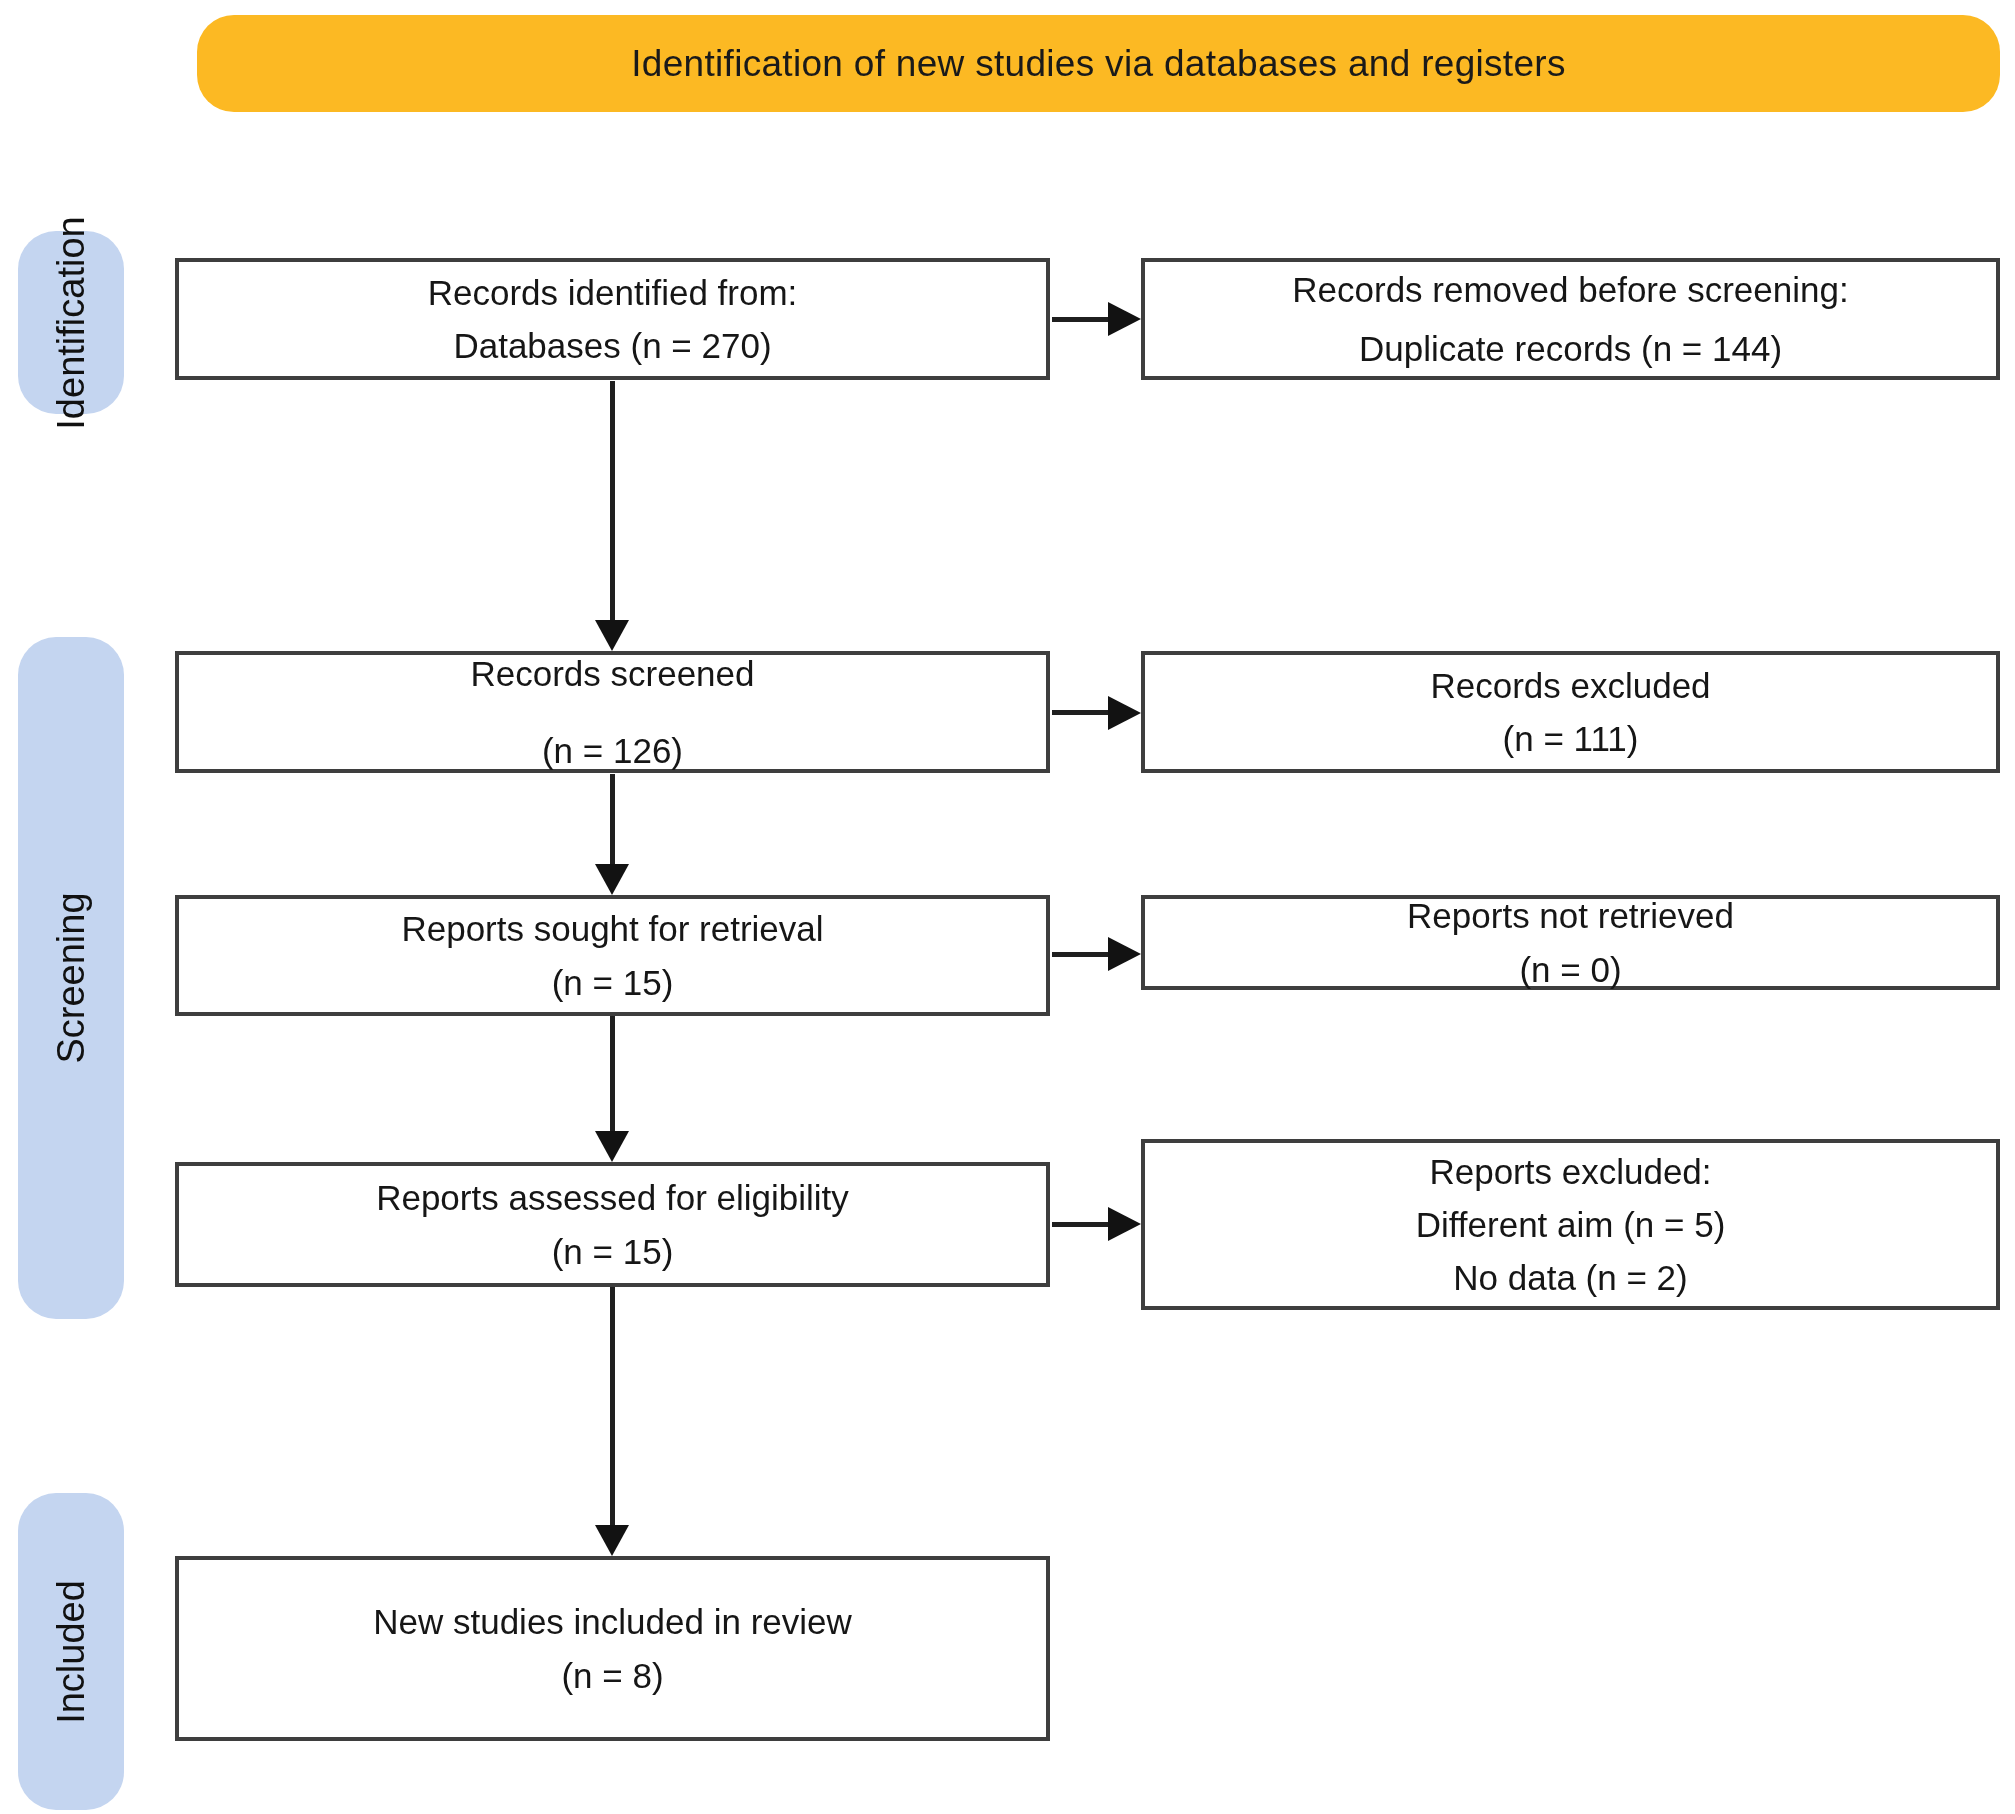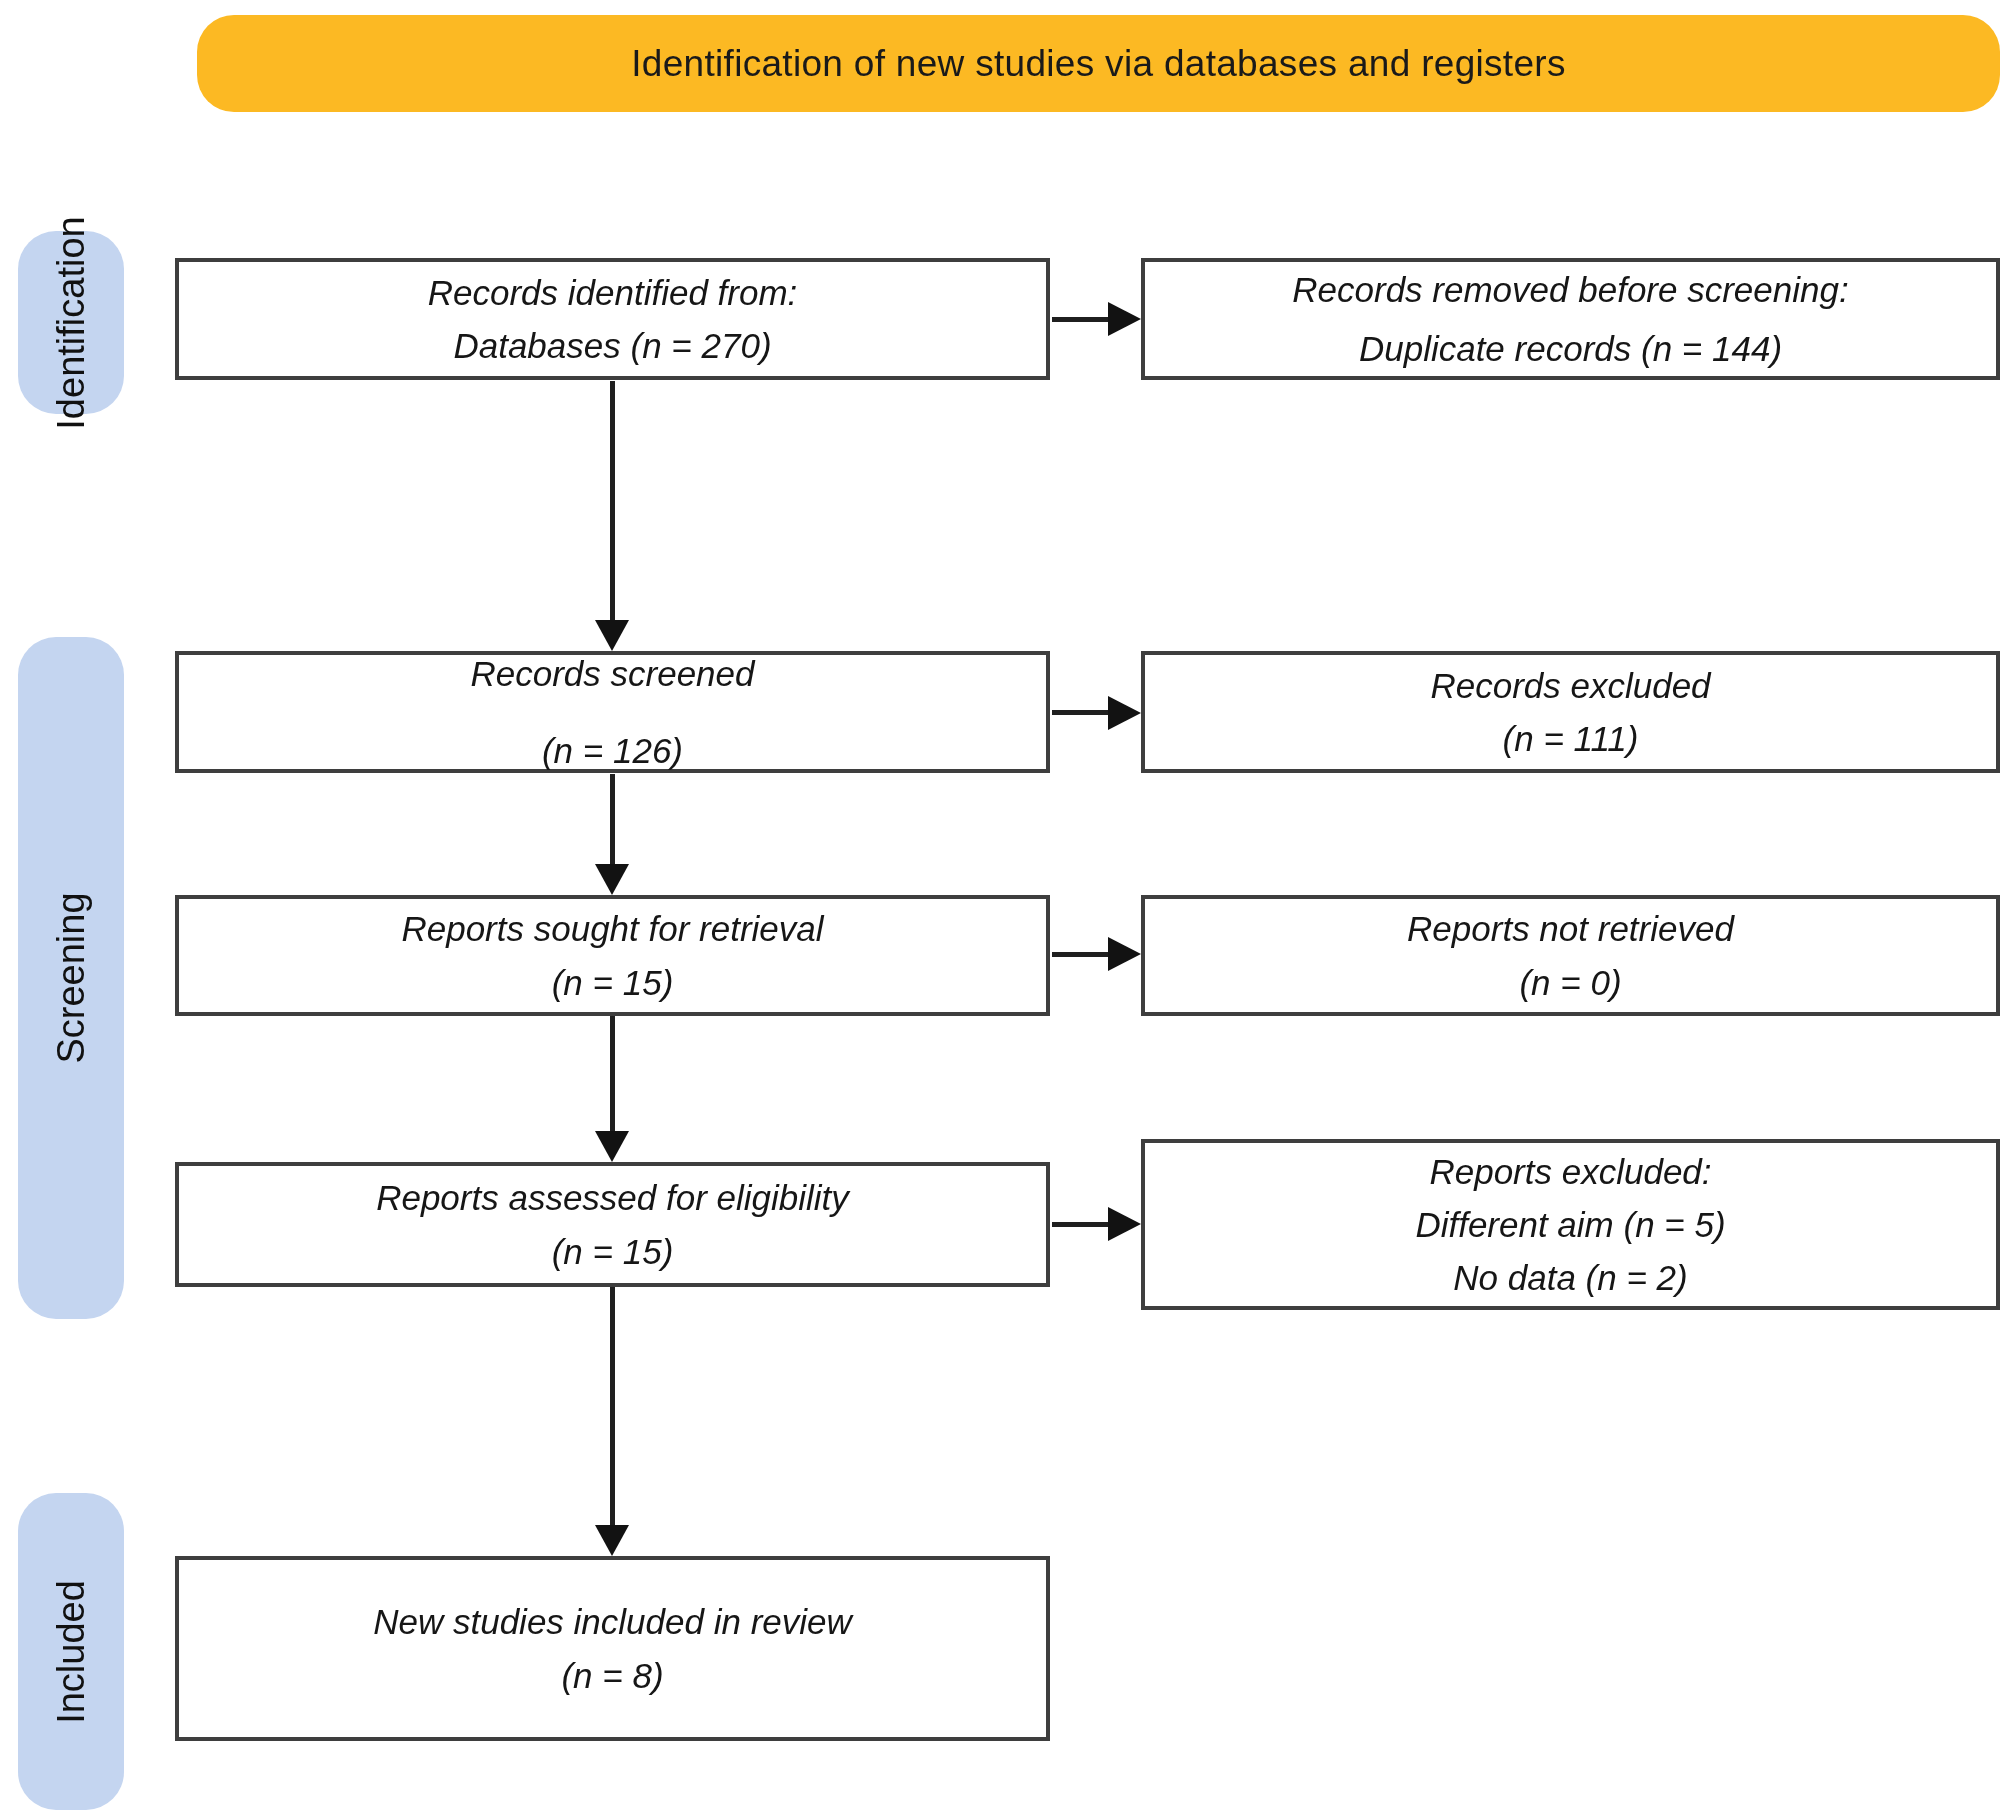--- a/index.html
+++ b/index.html
@@ -30,32 +30,32 @@
     position: absolute; left: 50%; top: 50%;
     transform: translate(-50%, -50%) rotate(-90deg);
     white-space: nowrap; font-size: 38px; color: #111111;
   }
 
   
   .fbox {
     position: absolute; box-sizing: border-box;
     border: 4.2px solid #3e3e3e; background: #ffffff;
     display: flex; flex-direction: column; align-items: center; justify-content: center;
-    text-align: right; font-size: 35px; line-height: 1.52; color: #161616; font-style: italic;
+    text-align: right; font-size: 35px; line-height: 1.52; color: #161616;
   }
   .col-left  { left: 175px;  width: 875px; }
   .col-right { left: 1141px; width: 859px; }
   #box-l1 { top: 258px;  height: 122px; }
   #box-l2 { top: 651px; height: 122px; gap: 24px; }
   #box-l3 { top: 895px; height: 121px; }
   #box-l4 { top: 1162px; height: 125px; }
   #box-l5 { top: 1556px; height: 185px; }
   #box-r1 { top: 258px;  height: 122px; gap: 6px; }
   #box-r2 { top: 651px; height: 122px; }
-  #box-r3 { top: 895px; height: 121px; }
+  #box-r3 { top: 895px; height: 95px; }
   #box-r4 { top: 1139px; height: 171px; }
 
   
   .vline { position: absolute; left: 610px; width: 5.4px; background: #1f1f1f; }
   #v1 { top: 381px;  height: 243px; }
   #v2 { top: 774px; height: 93px; }
   #v3 { top: 1016px; height: 118px; }
   #v4 { top: 1287px; height: 240px; }
   .vhead {
     position: absolute; left: 595px; width: 0; height: 0;

